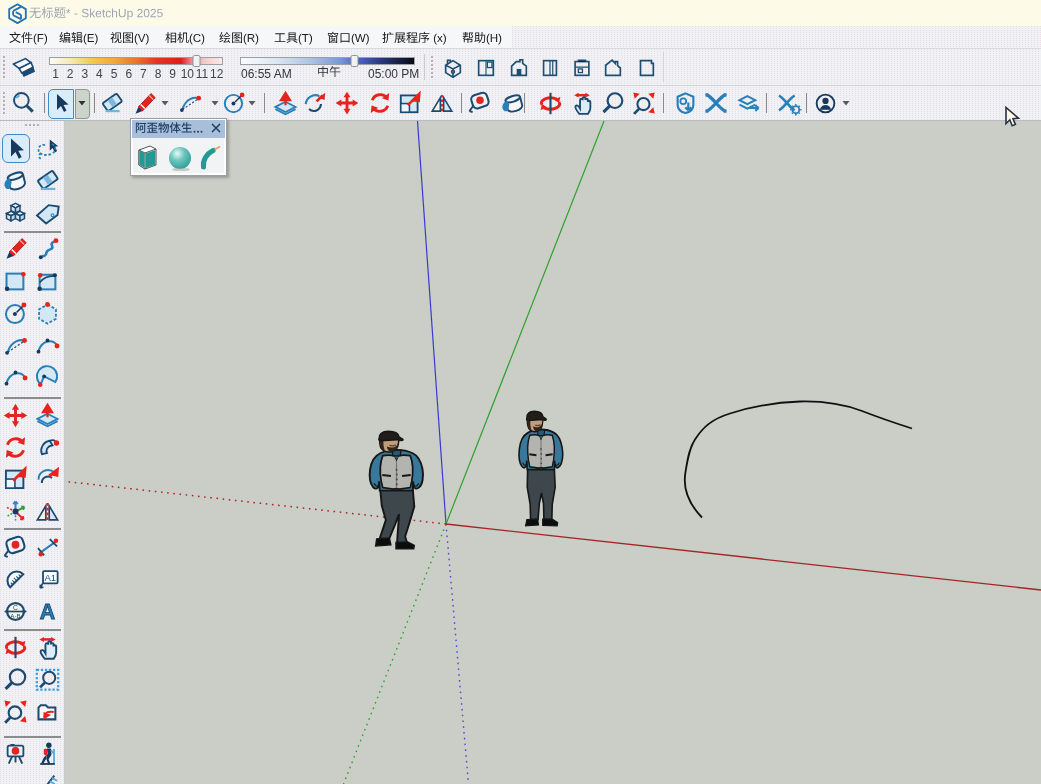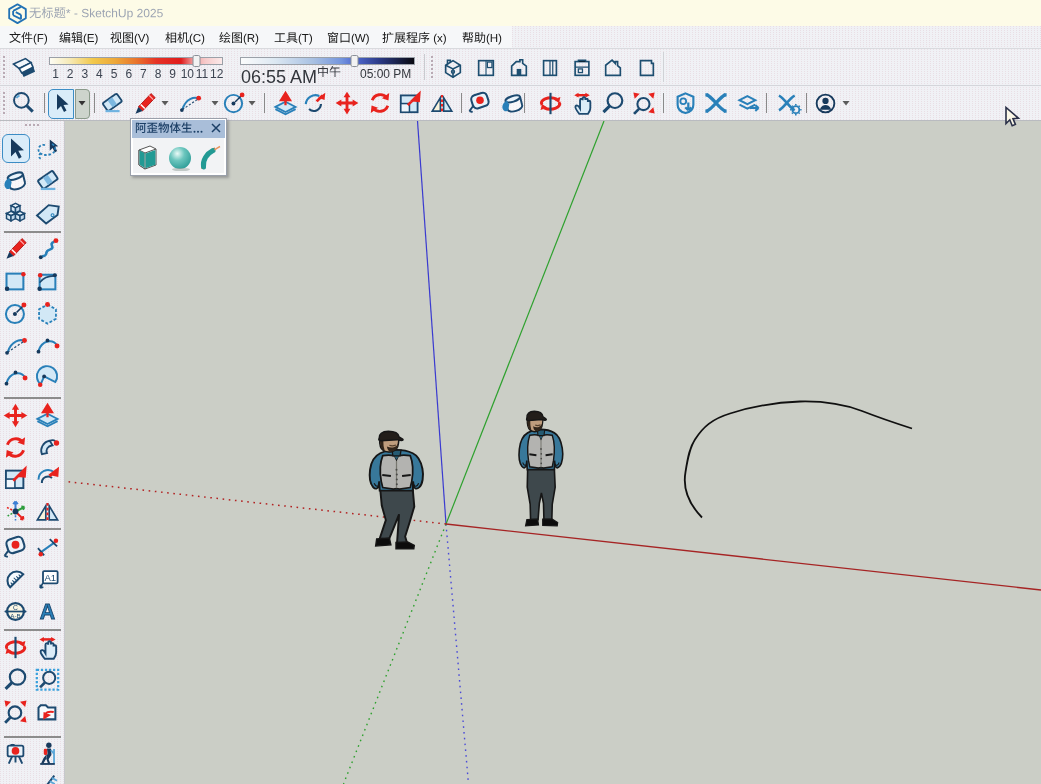--- a/index.html
+++ b/index.html
@@ -189,26 +189,26 @@
           <stop offset="0.42" stop-color="#a8c0e2"></stop>
           <stop offset="0.58" stop-color="#7495dd"></stop>
           <stop offset="0.66" stop-color="#4f68cf"></stop>
           <stop offset="0.8" stop-color="#2b3a85"></stop>
           <stop offset="1" stop-color="#090a10"></stop>
         </linearGradient>
       </defs>
 <rect x="0.5" y="2.5" width="174" height="7" fill="url(#tg)" stroke="#9aa0a8" stroke-width="1"></rect>
 <rect x="111" y="0.5" width="7" height="11" rx="1.5" fill="#f2f2f2" stroke="#8a9098" stroke-width="1"></rect>
     </svg>
-    <div class="abs" style="left:241px;top:67px;font-size:18px;color:#33363c;white-space:nowrap">06:55 AM</div>
+    <div class="abs" style="left:241px;top:67px;font-size:12px;color:#33363c;white-space:nowrap">06:55 AM</div>
     <svg class="abs" style="left:317px;top:66px" width="30" height="14" viewBox="0 0 30 14">
       <path transform="translate(0.0,10.0) scale(0.01200,-0.01200)" d="M458 840V661H96V186H171V248H458V-79H537V248H825V191H902V661H537V840ZM171 322V588H458V322ZM825 322H537V588H825Z" fill="#33363c"></path>
       <path transform="translate(12.0,10.0) scale(0.01200,-0.01200)" d="M54 381V305H462V-81H539V305H947V381H539V632H871V706H288C304 744 319 784 332 824L254 843C213 706 142 573 56 489C75 479 109 456 124 443C170 494 214 559 252 632H462V381Z" fill="#33363c"></path>
     </svg>
-    <div class="abs" style="left:360px;top:67px;font-size:12px;color:#33363c;white-space:nowrap">05:00 PM</div>
+    <div class="abs" style="left:368px;top:67px;font-size:12px;color:#33363c;white-space:nowrap">05:00 PM</div>
     <div class="vsep" style="left:424px;top:54px;height:26px;background:#c9cbd0"></div>
     <div class="grip" style="left:430px;top:55px;height:25px"></div>
     <svg class="abs" style="left:442px;top:57px" width="22" height="22" viewBox="0 0 24 24">
       <g fill="none" stroke="#1d4e70" stroke-width="1.8">
         <path d="M4 9 L12 4 L20 9 L20 17 L12 22 L4 17 Z"></path>
         <path d="M4 9 L12 13 L20 9 M12 13 L12 22"></path>
         <path d="M6 7.8 L6 3.5 L9 3.5 L9 6"></path>
       </g>
       <circle cx="12" cy="16" r="1.8" fill="none" stroke="#1d4e70" stroke-width="1.2"></circle>
     </svg>

